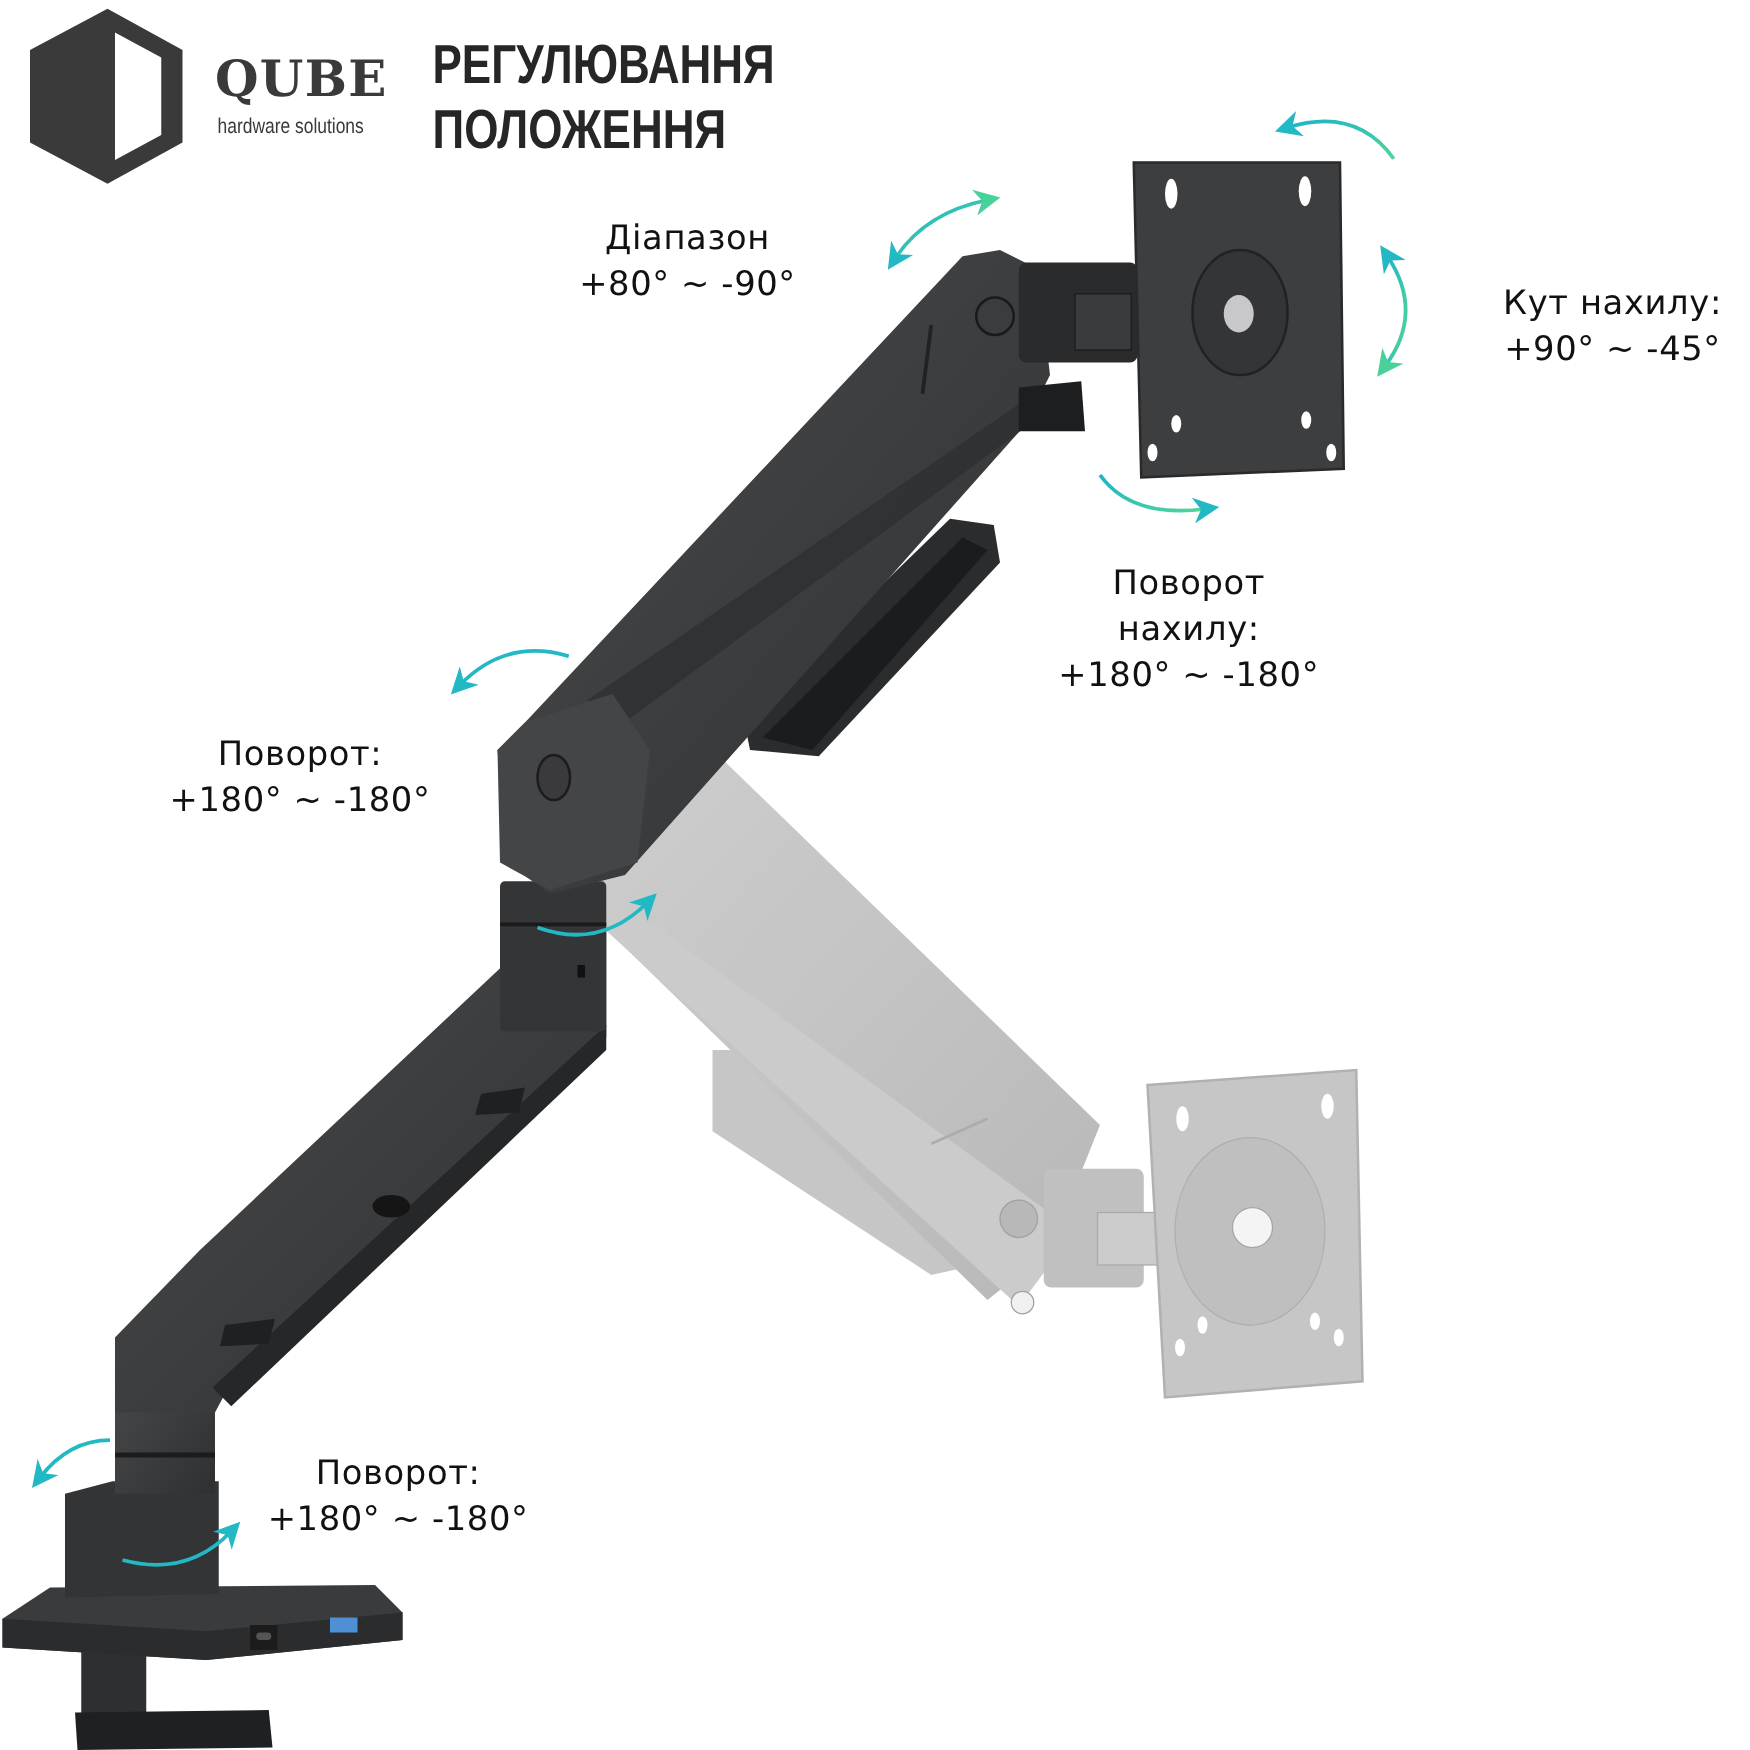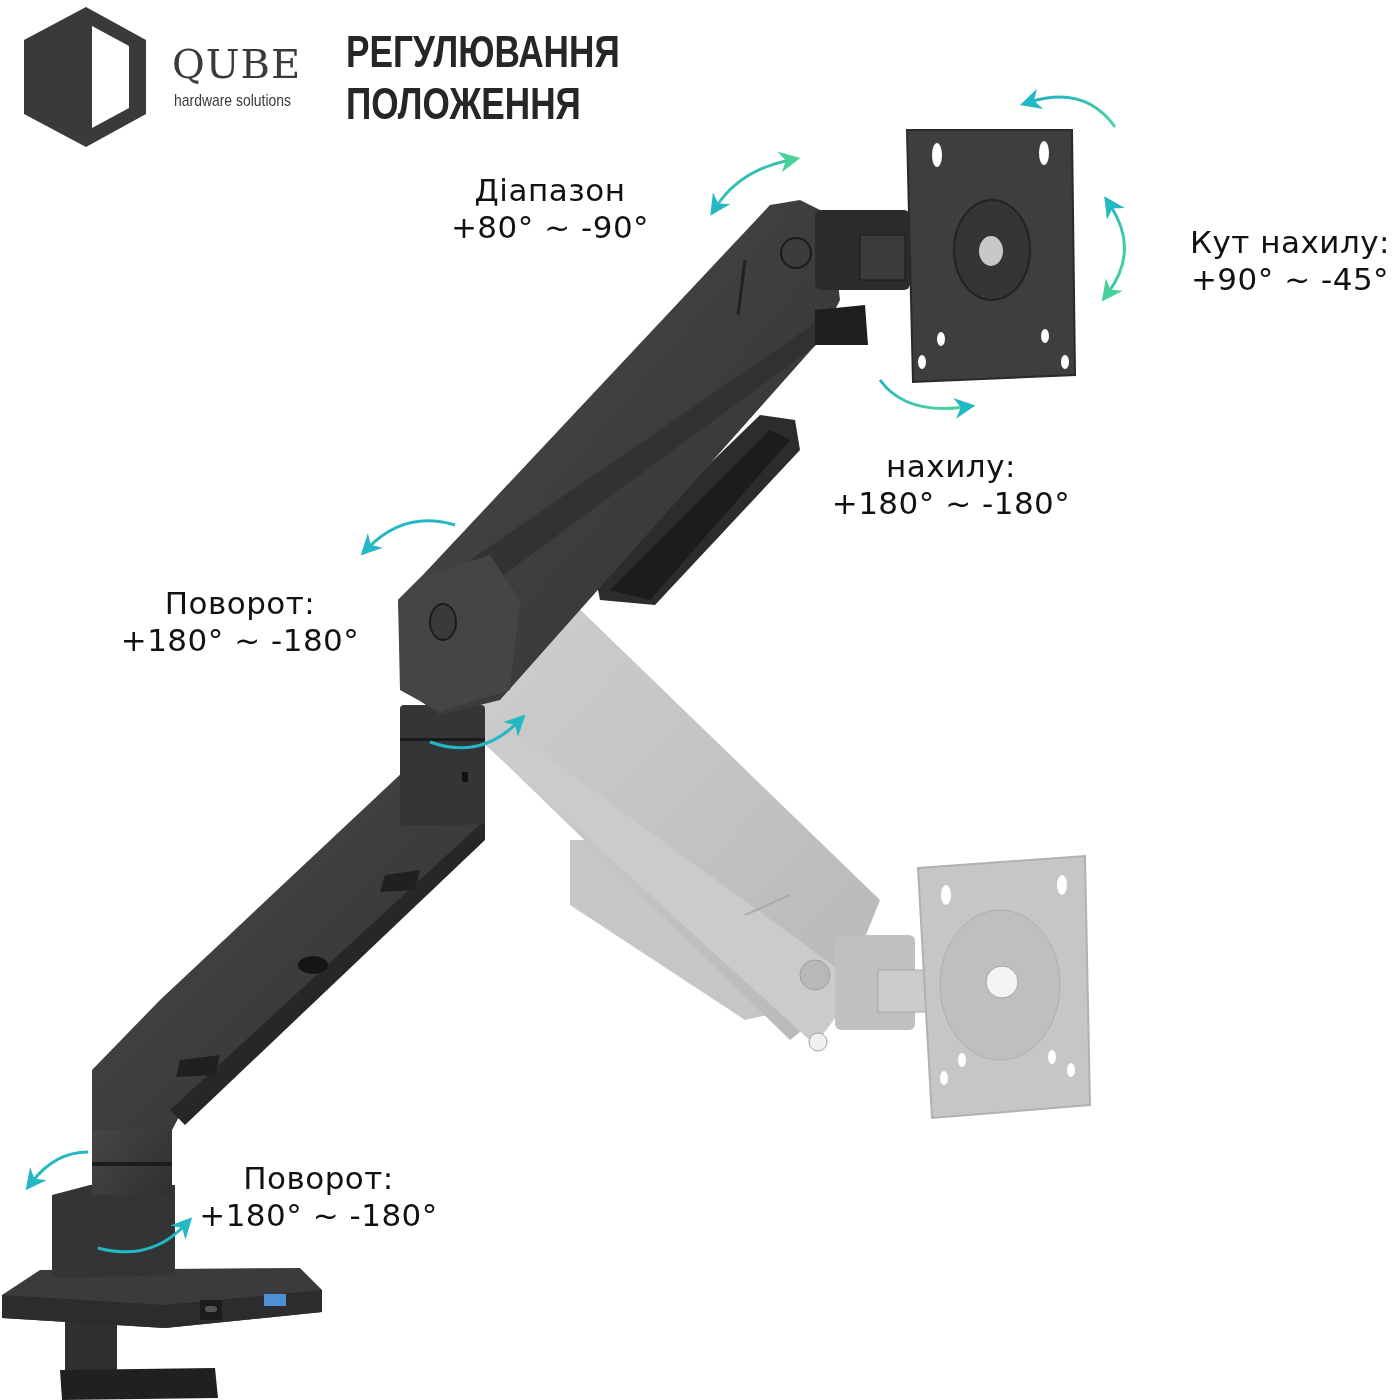--- a/index.html
+++ b/index.html
@@ -3,30 +3,30 @@
   <meta charset="utf-8">
   <style>
     html, body { margin: 0; padding: 0; background: #ffffff; }
     body { width: 1400px; height: 1400px; position: relative; overflow: hidden;
            font-family: "DejaVu Sans", sans-serif; color: #111111; }
     .abs { position: absolute; }
     #scene { position: absolute; left: 0; top: 0; width: 1400px; height: 1400px; }
 
     
     .logo-box { left: 18px; top: 4px; width: 135px; height: 145px; }
-    .brand-name { left: 172px; top: 44px; font-family: "DejaVu Serif", serif; font-weight: normal;
+    .brand-name { left: 172px; top: 44px; font-family: "DejaVu Serif", serif; font-weight: bold;
                   font-size: 40px; letter-spacing: 1px; color: #3a3a3a; line-height: 1; }
     .brand-tag { left: 174px; top: 92px; font-family: "Liberation Sans", sans-serif; font-size: 17px;
                  color: #3a3a3a; transform: scaleX(0.82); transform-origin: left top; line-height: 1; }
     .title { left: 346px; top: 26px; font-family: "Liberation Sans", sans-serif; font-weight: bold;
              font-size: 44px; line-height: 52px; color: #262626; letter-spacing: 0px;
              transform: scaleX(0.8); transform-origin: left top; white-space: nowrap; }
 
     
-    .callout { text-align: center; font-family: "DejaVu Sans", sans-serif; font-size: 31px;
+    .callout { text-align: center; font-family: "DejaVu Sans", sans-serif; font-size: 27px;
                line-height: 37px; color: #111111; white-space: nowrap; letter-spacing: 0.5px; }
     .callout div { display: block; }
     .c-swivel-range { left: 440px; top: 172px; width: 220px; }
     .c-tilt { left: 1175px; top: 224px; width: 230px; }
     .c-screen-rot { left: 826px; top: 448px; width: 250px; }
     .c-elbow { left: 120px; top: 585px; width: 240px; }
     .c-base { left: 196px; top: 1160px; width: 245px; }
   </style>
 </head>
 <body>
@@ -168,20 +168,21 @@
   <div>Діапазон</div>
   <div>+80° ~ -90°</div>
 </div>
 
 <div class="abs callout c-tilt">
   <div>Кут нахилу:</div>
   <div>+90° ~ -45°</div>
 </div>
 
 <div class="abs callout c-screen-rot">
+  <div>Поворот</div>
   <div>нахилу:</div>
   <div>+180° ~ -180°</div>
 </div>
 
 <div class="abs callout c-elbow">
   <div>Поворот:</div>
   <div>+180° ~ -180°</div>
 </div>
 
 <div class="abs callout c-base">

